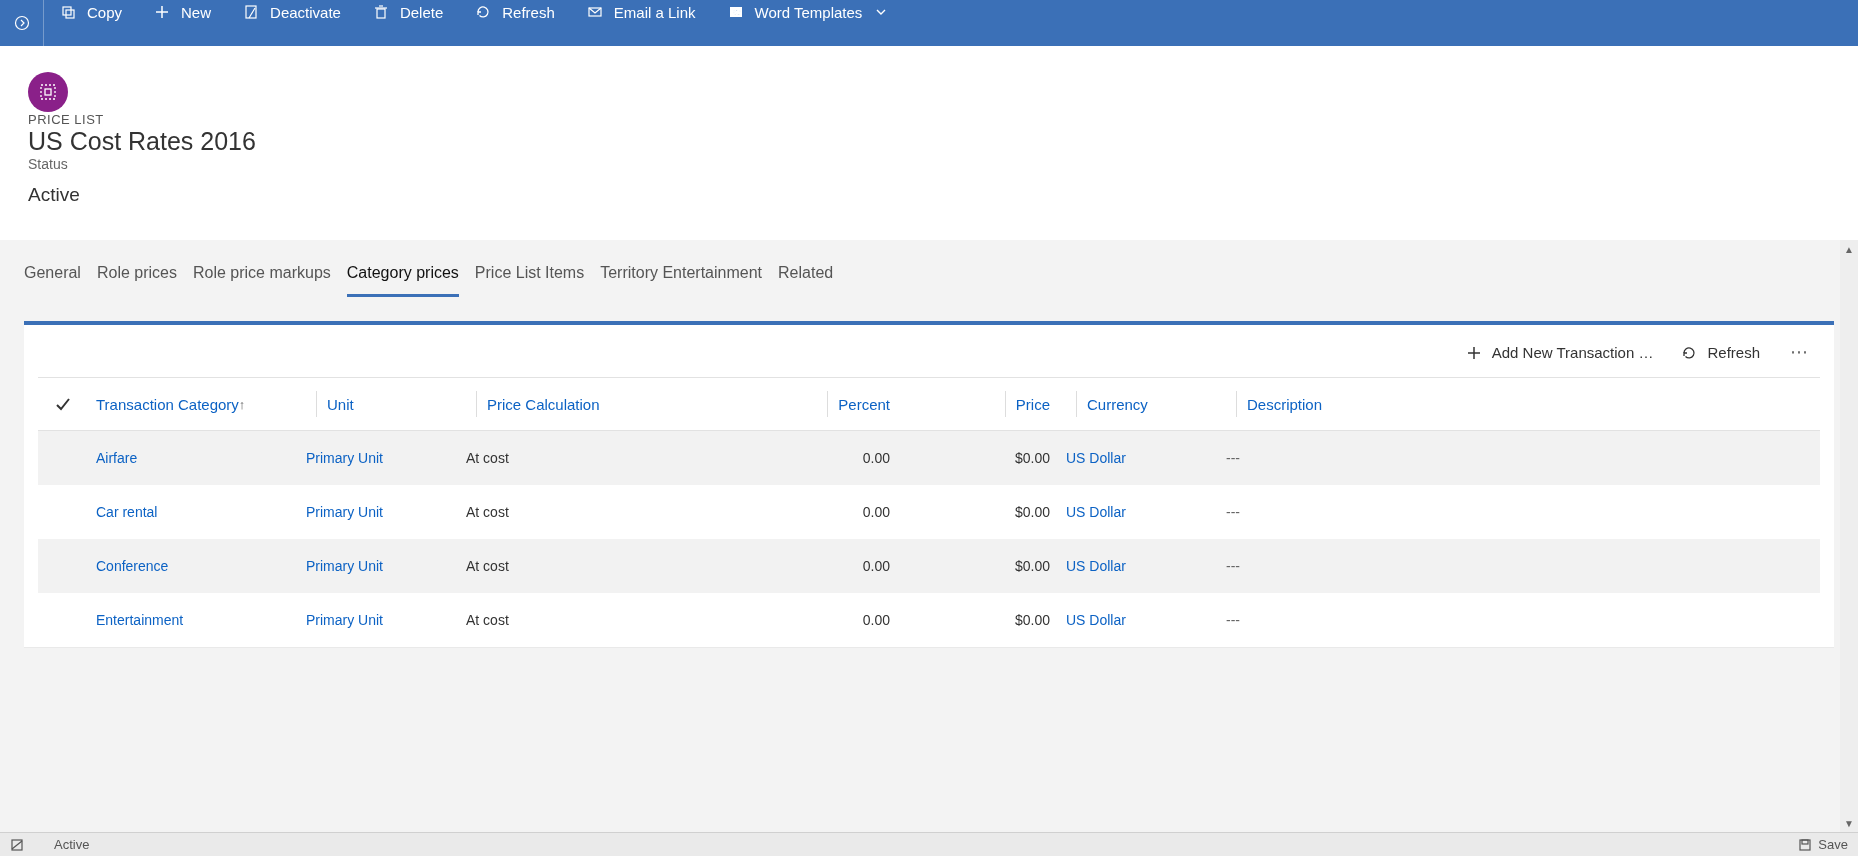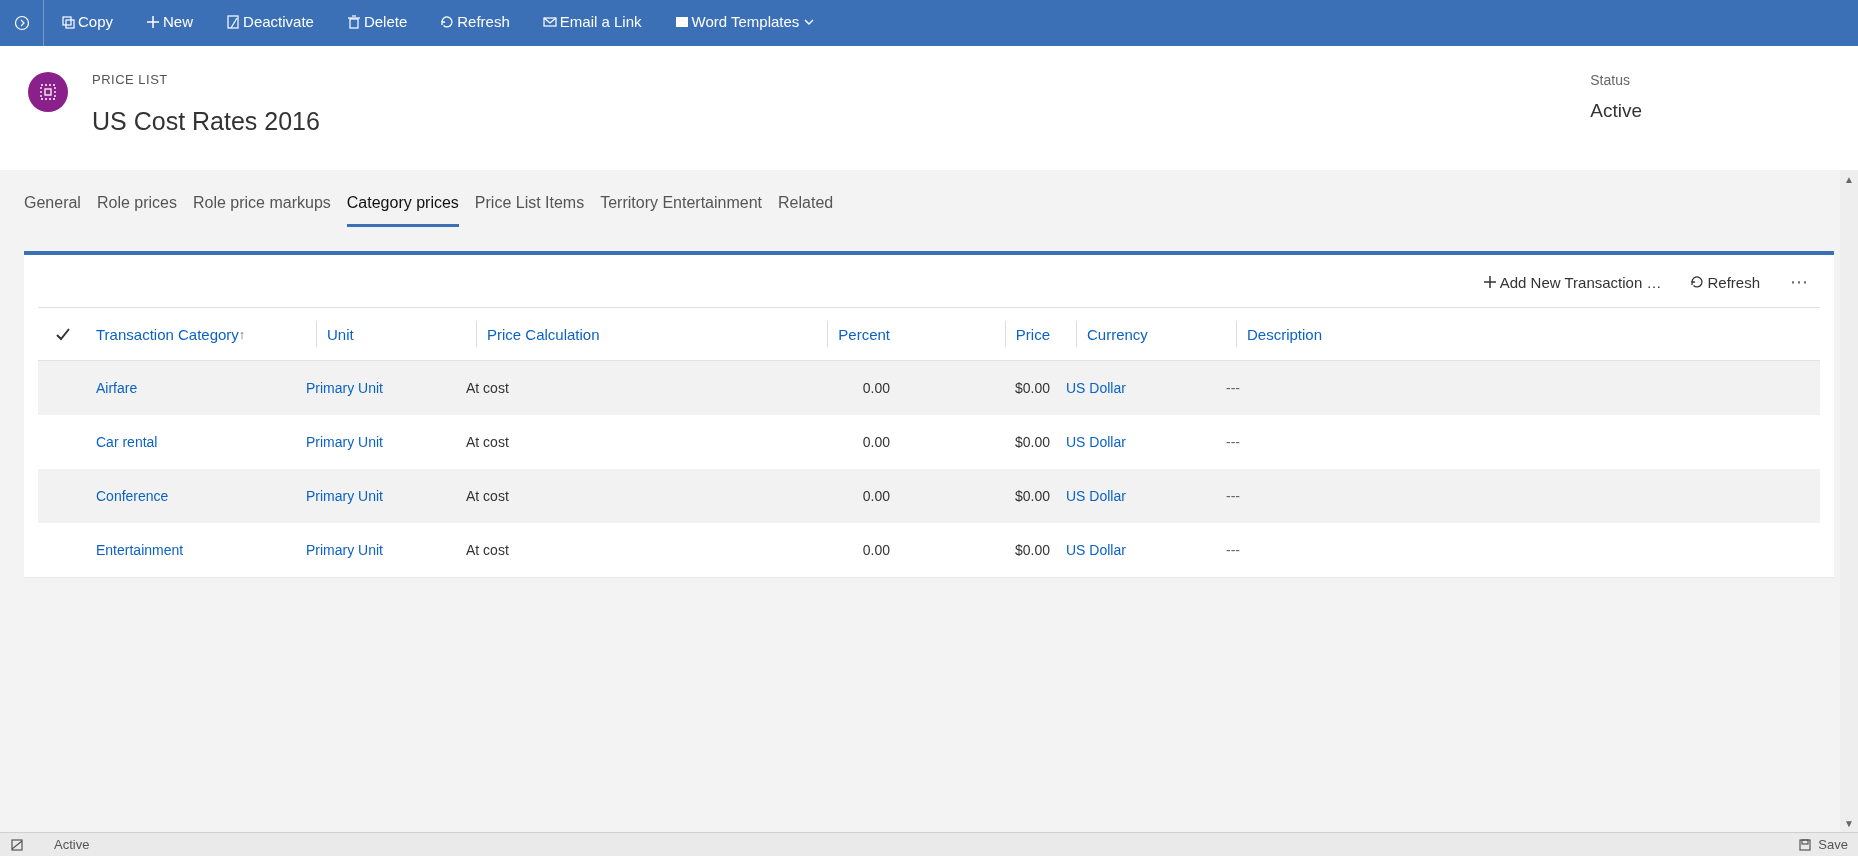--- a/index.html
+++ b/index.html
@@ -2,45 +2,45 @@
 <html><head>
 <meta charset="utf-8">
 <style>
   * { margin: 0; padding: 0; box-sizing: border-box; font-family: "Segoe UI", Arial, sans-serif; }
   html, body { height: 100%; background: #fff; color: #333; }
   body { display: flex; flex-direction: column; }
 
   
   .command-bar { background: #3B70B7; height: 46px; display: flex; align-items: stretch; color: #fff; }
   .cmd-expand { width: 44px; display: flex; align-items: center; justify-content: center; border-right: 1px solid rgba(255,255,255,.3); cursor: pointer; }
-  .cmd-btn { display: flex; align-items: flex-end; gap: 2px; padding: 16px 16px; font-size: 15px; cursor: pointer; white-space: nowrap; }
+  .cmd-btn { display: flex; align-items: flex-start; gap: 11px; padding: 4px 16px; font-size: 15px; cursor: pointer; white-space: nowrap; }
   .cmd-icon { width: 16px; height: 16px; display: inline-flex; align-items: center; justify-content: center; }
   .cmd-icon svg { stroke: #fff; fill: none; }
 
   
-  .form-header { display: flex; align-items: flex-start; padding: 26px 36px 34px 28px; background: #fff; }
+  .form-header { display: flex; align-items: flex-start; padding: 26px 36px 34px 28px; background: #fff; flex-direction: column; }
   .entity-icon { width: 40px; height: 40px; border-radius: 50%; background: #8A2089; display: flex; align-items: center; justify-content: center; margin-right: 24px; flex-shrink: 0; }
   .entity-icon svg { stroke: #fff; fill: none; }
   .form-title-block { flex: 1; }
   .form-entity-label { font-size: 13px; color: #555; letter-spacing: .5px; }
-  .form-title { font-size: 25px; color: #333; font-weight: 400; margin-top: 20px; }
+  .form-title { font-size: 25px; color: #333; font-weight: 400; margin-top: 0; }
   .status-block { text-align: left; padding-right: 180px; }
   .status-label { font-size: 14px; color: #666; }
   .status-value { font-size: 19px; color: #333; margin-top: 12px; }
 
   
   .content-area { flex: 1; background: #f3f3f3; padding: 0 24px 24px 24px; overflow: auto; position: relative; }
   .tab-strip { display: flex; gap: 16px; padding: 18px 0 0 0; }
   .tab { font-size: 16px; color: #555; padding: 6px 0 12px 0; cursor: pointer; border-bottom: 3px solid transparent; }
   .tab.active { color: #111; border-bottom-color: #3B70B7; }
 
   
   .grid-card { background: #fff; margin-top: 24px; border-top: 4px solid #3B70B7; box-shadow: 0 1px 0 rgba(0,0,0,.04); padding: 0 14px 0 14px; }
   .grid-toolbar { display: flex; justify-content: flex-end; align-items: center; gap: 28px; padding: 16px 8px 14px 0; }
-  .gt-btn { display: flex; align-items: center; gap: 2px; font-size: 15px; color: #333; cursor: pointer; }
+  .gt-btn { display: flex; align-items: flex-end; gap: 10px; font-size: 15px; color: #333; cursor: pointer; }
   .gt-icon { width: 16px; height: 16px; display: inline-flex; }
   .gt-more { width: 24px; text-align: center; font-size: 18px; letter-spacing: 2px; color: #666; cursor: pointer; }
 
   .grid-header, .grid-row { display: flex; align-items: center; min-height: 54px; }
   .grid-header { border-top: 1px solid #e2e2e2; border-bottom: 1px solid #e2e2e2; font-size: 15px; }
   .grid-header .cell { color: #0C62C4; cursor: pointer; display: flex; align-items: center; position: relative; }
   .col-check { flex: 0 0 50px; justify-content: center; }
   .col-category { flex: 0 0 210px; }
   .col-unit { flex: 0 0 160px; }
   .col-calc { flex: 0 0 280px; }

